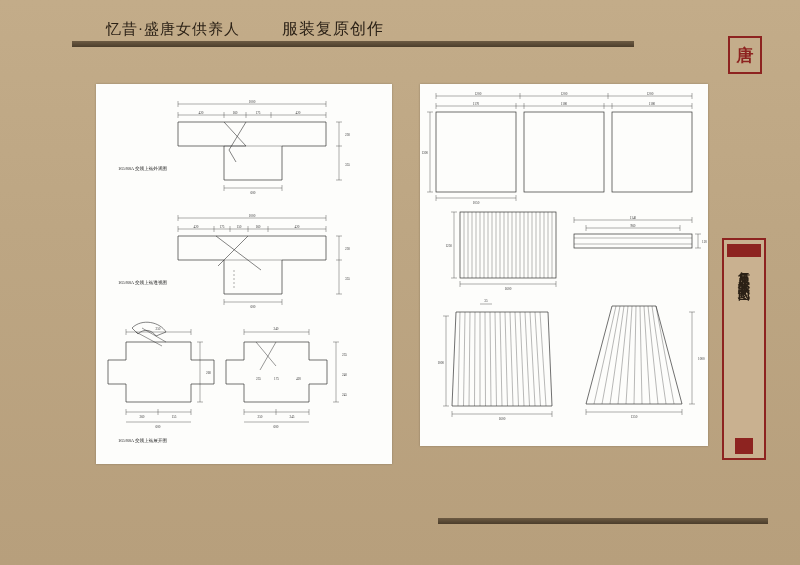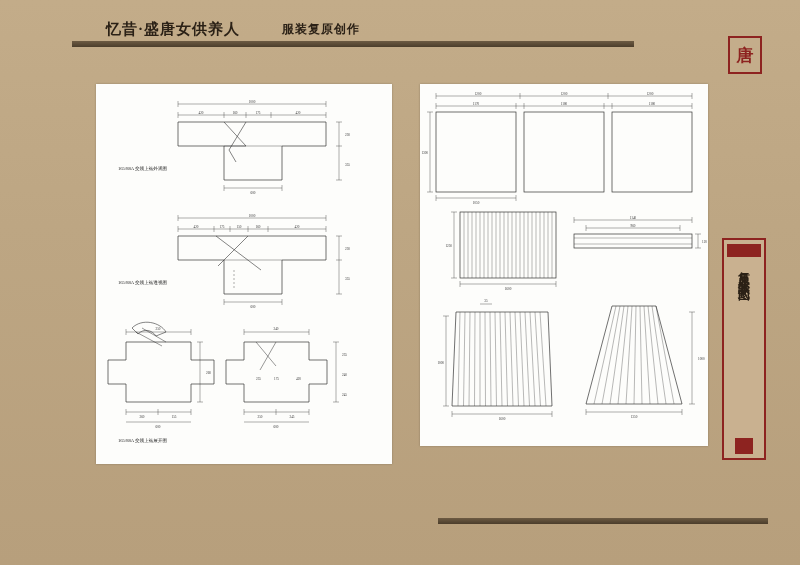--- a/index.html
+++ b/index.html
@@ -14,25 +14,25 @@
     position:absolute;left:0;top:0;width:800px;height:565px;
     background:linear-gradient(180deg,#c3ac89 0%,#bda683 40%,#b79f7c 100%);
   }
   
   .title-wrap{
     position:absolute;left:72px;top:14px;width:560px;height:30px;
     display:flex;align-items:center;gap:42px;
   }
   .title-main{
     font-size:15px;color:#2b2116;letter-spacing:1px;
-    font-family:"Liberation Serif", serif;font-weight:bold;
+    font-family:"Liberation Serif", serif;font-weight:normal;
     padding-left:34px;
   }
   .title-sub{
-    font-size:12px;color:#2b2116;letter-spacing:1px;font-weight:bold;
+    font-size:16px;color:#2b2116;letter-spacing:1px;font-weight:normal;
   }
   .title-rule{
     position:absolute;left:72px;top:41px;width:562px;height:6px;
     background:linear-gradient(180deg,#6d5b43,#4b3d2b);
   }
   .bottom-rule{
     position:absolute;left:438px;top:518px;width:330px;height:6px;
     background:linear-gradient(180deg,#6d5b43,#4b3d2b);
   }
   

